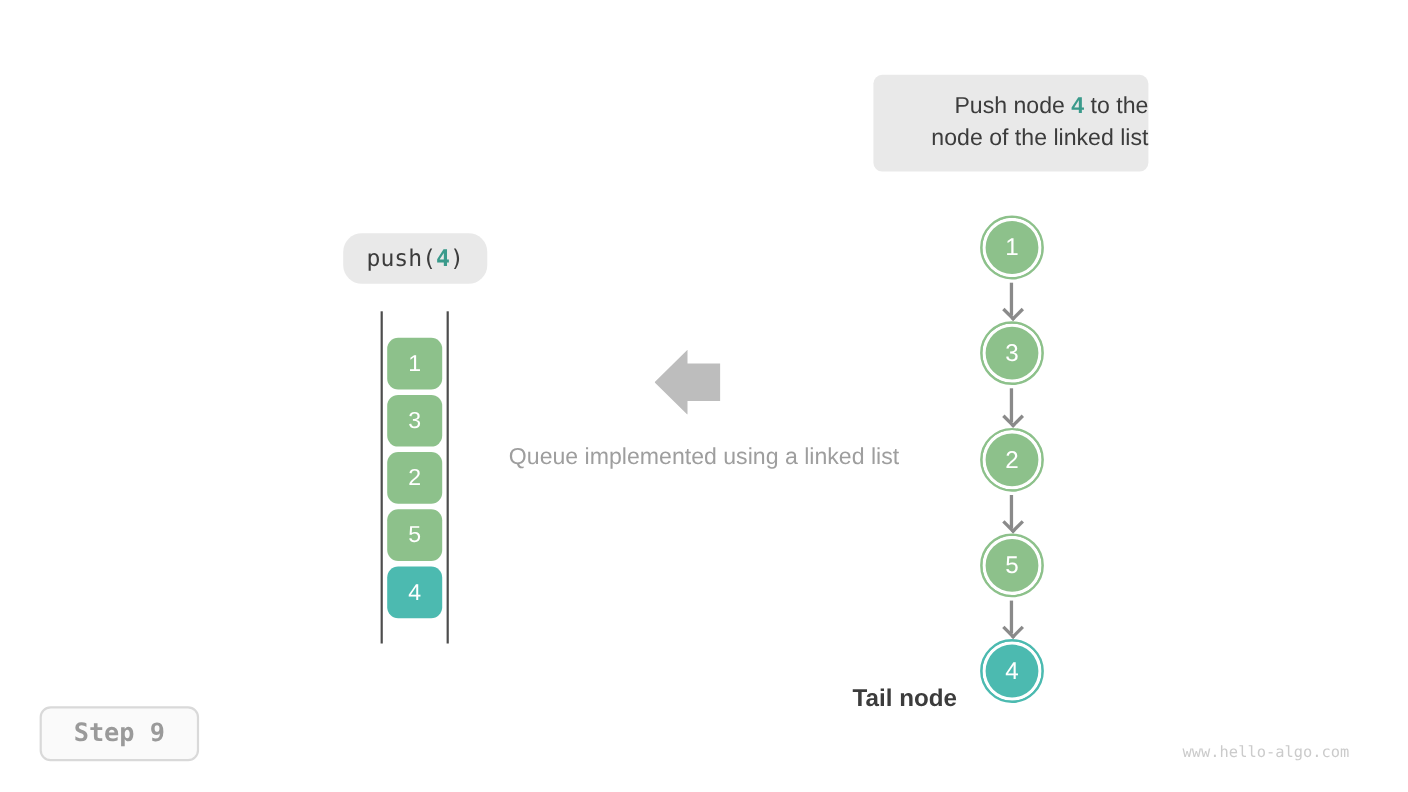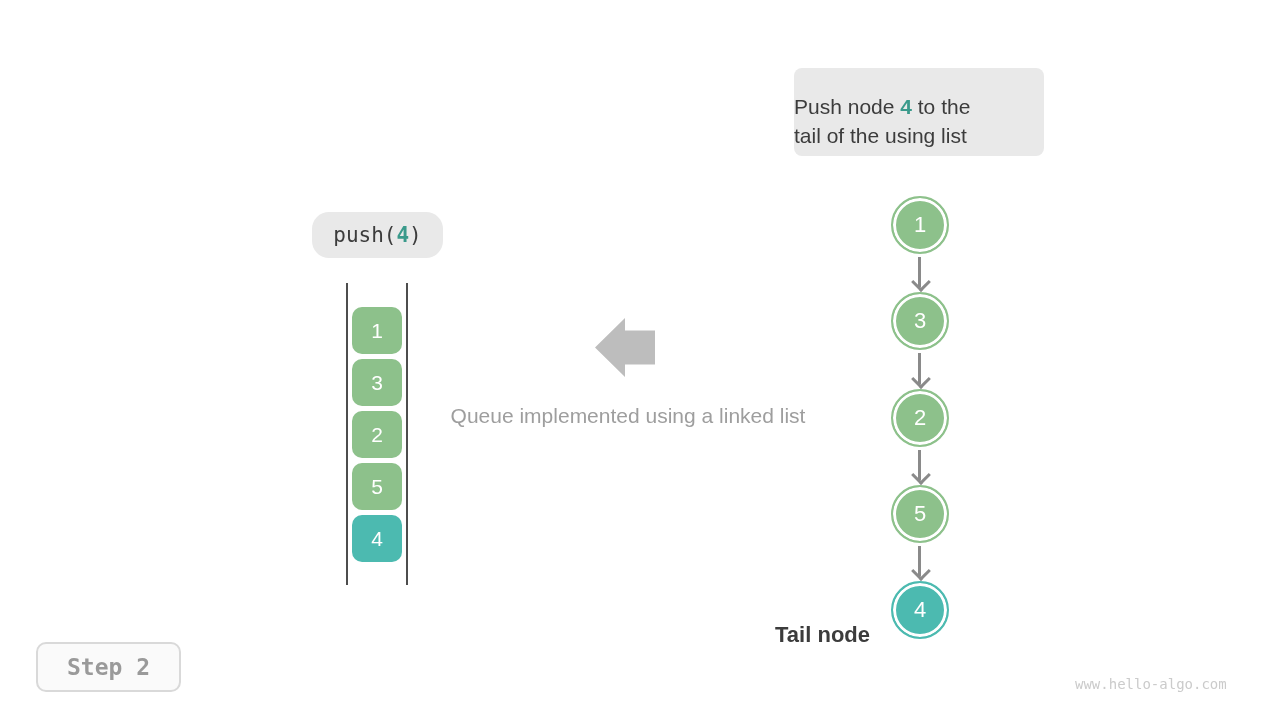--- a/index.html
+++ b/index.html
@@ -8,42 +8,42 @@
     --text-light:#CBCBCB; --arrow-gray:#8A8A8A; --big-arrow:#BDBDBD;
     --rail-dark:#4D4D4D; --step-border:#D9D9D9; --step-bg:#FAFAFA; --step-text:#9A9A9A;
   }
   *{margin:0;padding:0;box-sizing:border-box;}
   body{background:#fff;font-family:"Liberation Sans","DejaVu Sans",sans-serif;}
   .canvas{position:relative;width:1280px;height:720px;background:#fff;overflow:hidden;}
 
   
   .callout{position:absolute;left:794px;top:68px;width:250px;height:88px;
     background:var(--box-bg);border-radius:8px;color:var(--text-dark);
-    font-size:21px;line-height:29px;text-align:left;padding-top:24px;}
+    font-size:21px;line-height:29px;text-align:right;padding-top:14px;}
   .hl{color:var(--accent-teal);font-weight:bold;}
 
   
   .push-box{position:absolute;left:312px;top:212px;width:131px;height:46px;
     background:var(--box-bg);border-radius:17px;text-align:center;line-height:46px;
     font-family:"DejaVu Sans Mono","Liberation Mono",monospace;font-size:21px;color:var(--text-dark);}
 
   
   .rail{position:absolute;top:283px;width:2px;height:302px;background:var(--rail-dark);}
   .rail-left{left:346px;} .rail-right{left:406px;}
   .stack-item{position:absolute;left:352px;width:50px;height:47px;border-radius:10px;
     background:var(--node-green);color:#fff;font-size:21px;text-align:center;line-height:47px;}
   .stack-item[data-color="teal"]{background:var(--node-teal);}
   .si0{top:307px;} .si1{top:359px;} .si2{top:411px;} .si3{top:463px;} .si4{top:515px;}
 
   
   .big-arrow{position:absolute;left:595px;top:318px;width:60px;height:59px;background:var(--big-arrow);
     clip-path:polygon(0 50%,50% 0,50% 21%,100% 21%,100% 79%,50% 79%,50% 100%);}
 
   
-  .caption{position:absolute;left:328px;top:404px;width:600px;text-align:center;
+  .caption{position:absolute;left:340px;top:404px;width:600px;text-align:center;
     font-size:21px;color:var(--text-gray);}
 
   
   .node-label{position:absolute;left:620px;width:250px;text-align:right;
     font-size:22px;font-weight:bold;color:var(--text-dark);}
   .head-label{top:212px;} .tail-label{top:597px;margin-top:25px;}
 
   
   .ll-node{position:absolute;left:891px;width:58px;height:58px;border-radius:50%;
     background:var(--node-green);border:2px solid var(--node-green);
@@ -68,21 +68,21 @@
   .watermark{position:absolute;left:1075px;top:676px;
     font-family:"DejaVu Sans Mono","Liberation Mono",monospace;font-size:14px;color:var(--text-light);}
 </style>
 </head>
 <body>
 
 <div class="canvas">
 
   <div class="callout">
     <div><span>Push node </span><span class="hl">4</span><span> to the</span></div>
-    <div>tail of the using list</div>
+    <div>node of the linked list</div>
   </div>
 
   <div class="push-box"><span>push(</span><span class="hl">4</span><span>)</span></div>
 
   <div class="rail rail-left"></div>
   <div class="rail rail-right"></div>
 
   <div class="stack-item si0" data-color="green">1</div>
   <div class="stack-item si1" data-color="green">3</div>
   <div class="stack-item si2" data-color="green">2</div>
@@ -99,17 +99,17 @@
   <div class="ll-node n1" data-color="green">3</div>
   <div class="ll-node n2" data-color="green">2</div>
   <div class="ll-node n3" data-color="green">5</div>
   <div class="ll-node n4" data-color="teal">4</div>
 
   <div class="varrow a0"></div>
   <div class="varrow a1"></div>
   <div class="varrow a2"></div>
   <div class="varrow a3"></div>
 
-  <div class="step-box">Step 2</div>
+  <div class="step-box">Step 9</div>
 
   <div class="watermark">www.hello-algo.com</div>
 
 </div>
 
 </body></html>

